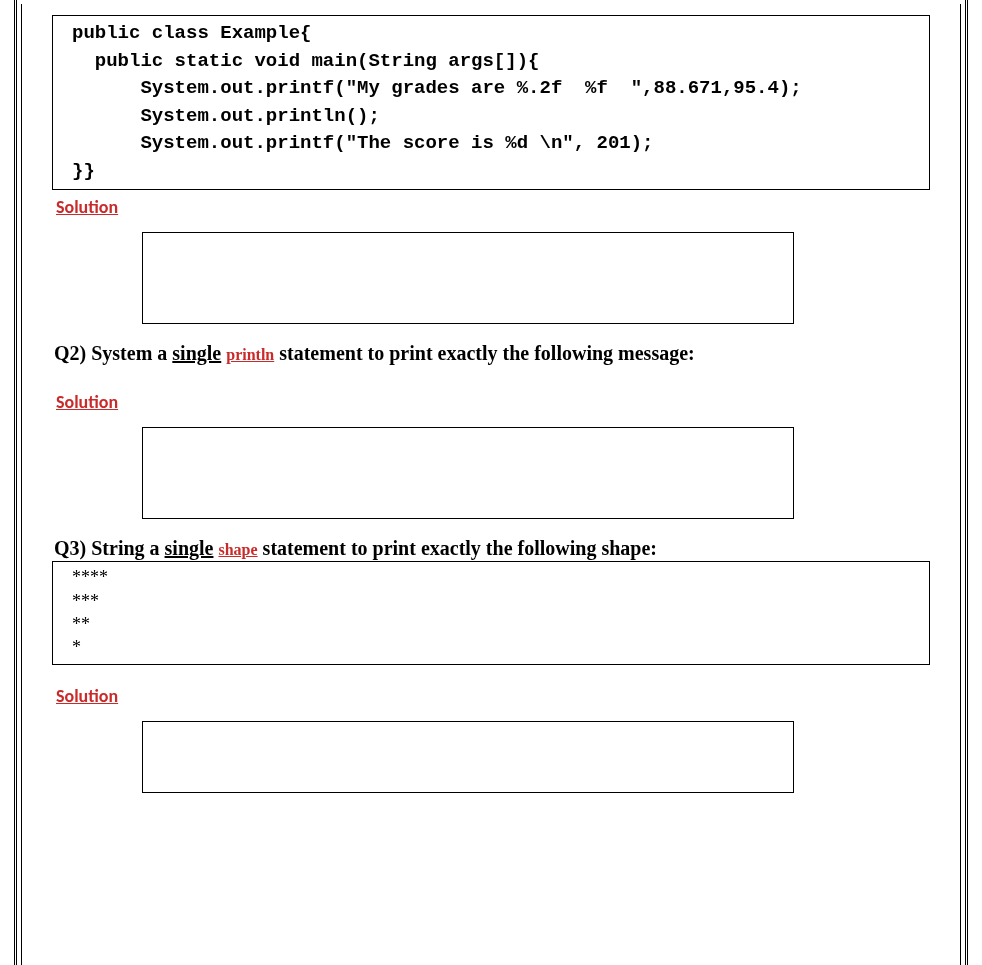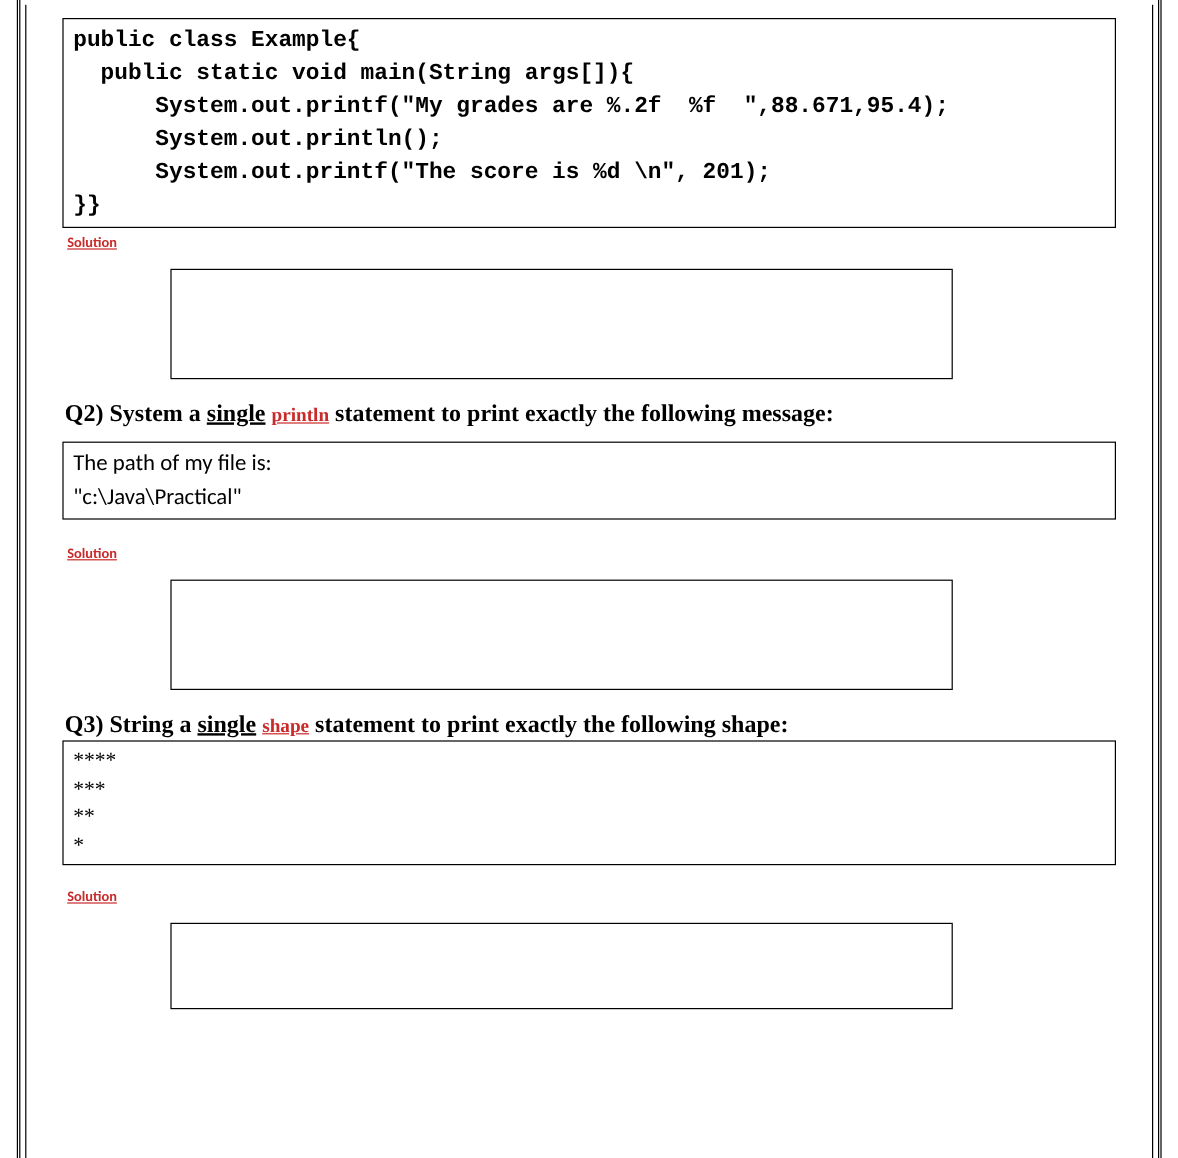--- a/index.html
+++ b/index.html
@@ -35,21 +35,21 @@
   .bigred {
     color: #c92a2a;
     font-size: 16px;
     font-weight: bold;
     text-decoration: underline;
   }
   .underline { text-decoration: underline; }
   .code-box, .text-box, .shape-box {
     border: 1px solid #000;
     margin: 1px 20px 6px 20px;
-    padding: 4px 8px;
+    padding: 4px 19px;
     font-family: "Courier New", Courier, monospace;
     font-size: 19px;
     font-weight: bold;
     line-height: 1.45;
     white-space: pre;
   }
   .code-box { margin-left: 20px; margin-right: 20px; }
   .text-box {
     font-family: Calibri, Arial, sans-serif;
     font-weight: normal;
@@ -59,21 +59,21 @@
     font-family: "Times New Roman", Times, serif;
     font-weight: normal;
     font-size: 18px;
     line-height: 1.3;
     white-space: pre;
   }
   .solution-label {
     color: #c92a2a;
     font-weight: bold;
     text-decoration: underline;
-    font-size: 12px;
+    font-size: 18px;
     margin: 4px 0 0 24px;
     font-family: Calibri, Arial, sans-serif;
   }
   .answer-box {
     border: 1px solid #000;
     margin: 14px 0 18px 110px;
     width: 650px;
     height: 90px;
   }
   .q-block { margin-top: 18px; }
@@ -91,22 +91,20 @@
       System.out.printf("The score is %d \n", 201);
 }}</div>
     <div class="solution-label">Solution</div>
     <div class="answer-box"></div>
 
     <div class="q-block">
       <div class="q-heading">
         <span>Q2) System a </span><span class="underline">single</span> <span class="bigred">println</span><span> statement to print exactly the following message:</span>
       </div>
       <div style="height:10px"></div>
-      <div class="text-box">The path of my file is:
-"c:\Java\Practical"</div>
       <div style="height:12px"></div>
       <div class="solution-label">Solution</div>
       <div class="answer-box"></div>
     </div>
 
     <div class="q-block">
       <div class="q-heading">
         <span>Q3) String a </span><span class="underline">single</span> <span class="bigred">shape</span><span> statement to print exactly the following shape:</span>
       </div>
       <div class="shape-box">****

